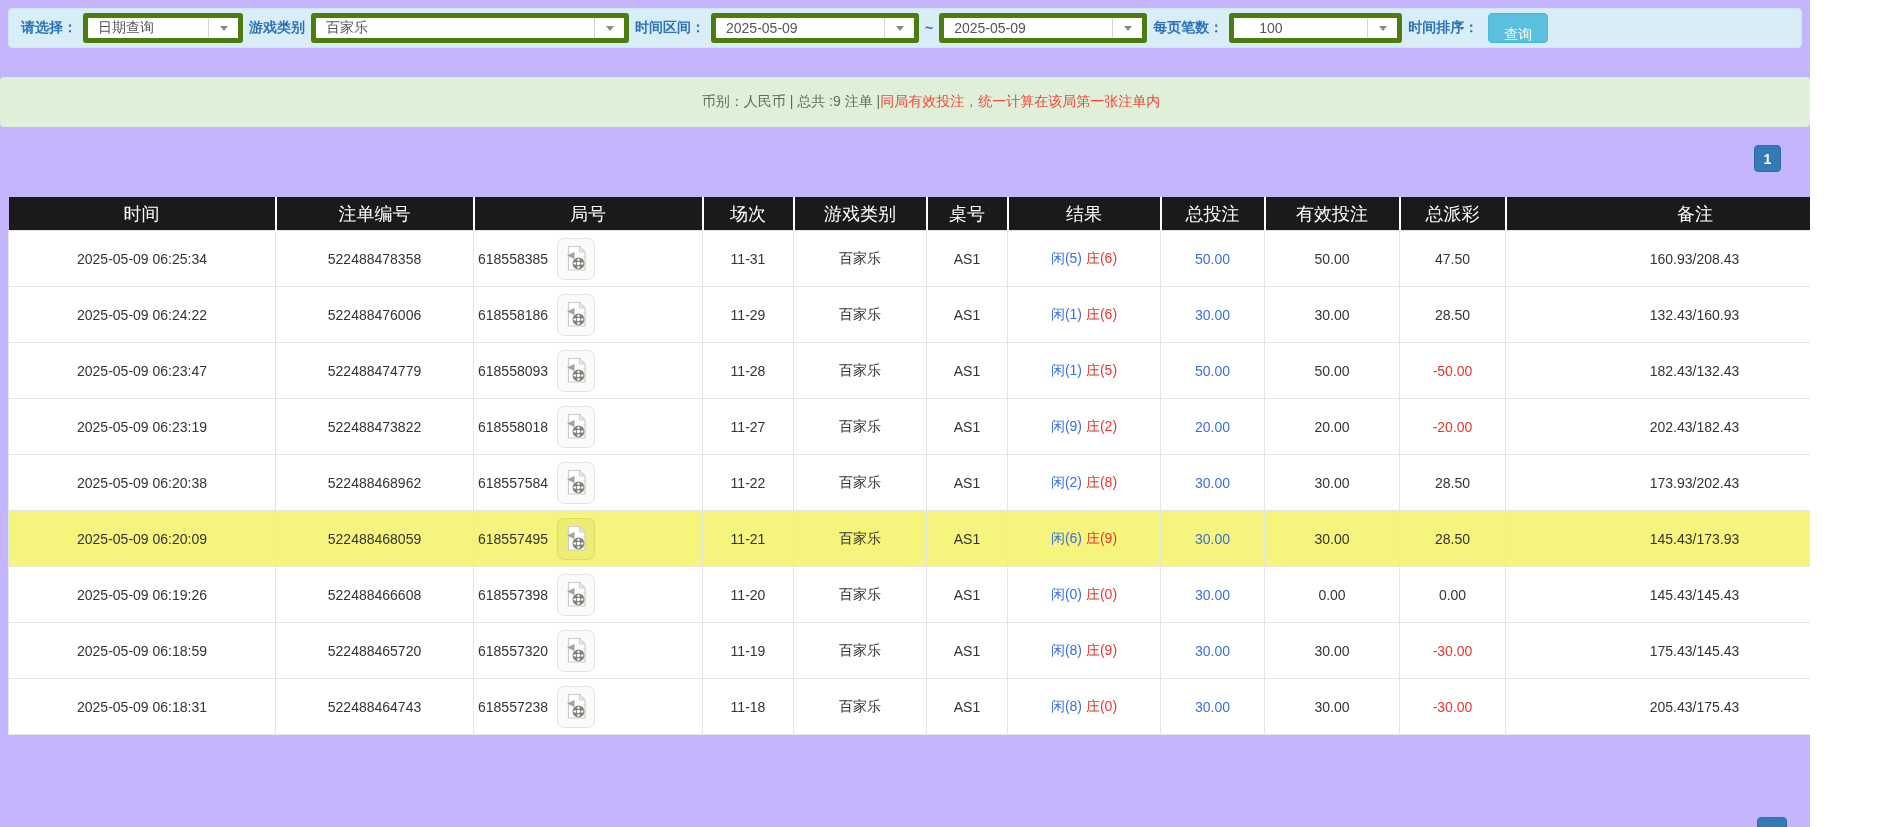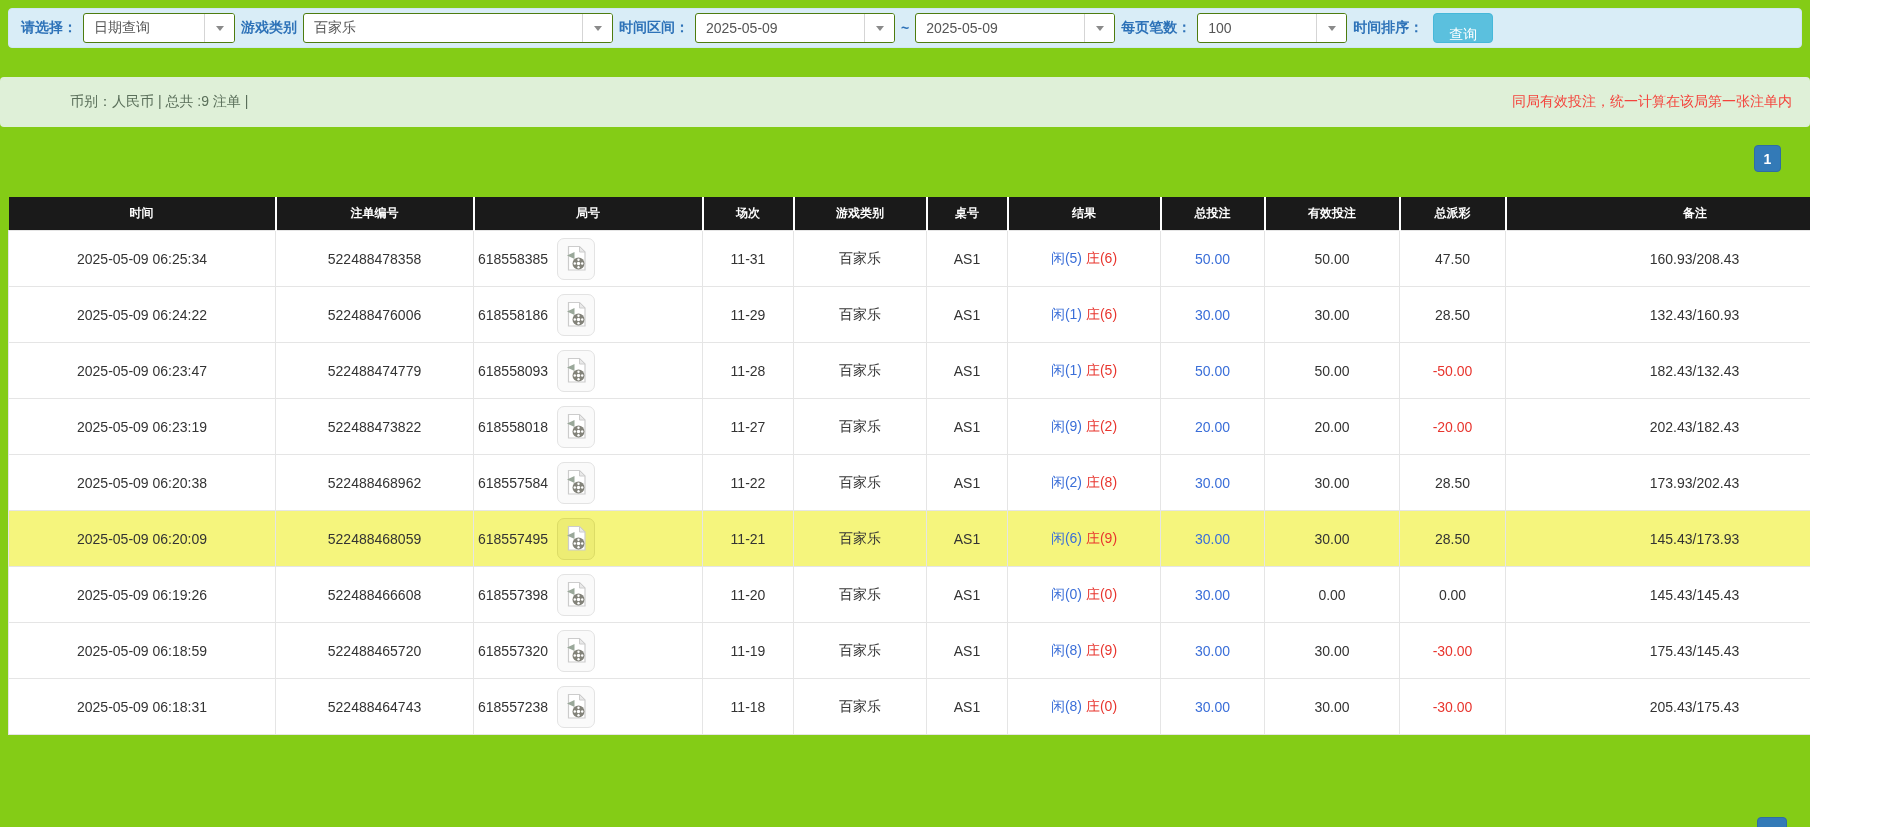--- a/index.html
+++ b/index.html
@@ -1,57 +1,57 @@
 <!DOCTYPE html>
 <html><head>
 <meta charset="utf-8">
 <style>
   html,body{margin:0;padding:0;background:#fff;}
-  .page{position:relative;width:1810px;height:827px;background:#84cc16;overflow:hidden;
+  .page{position:relative;width:1810px;height:827px;background:#c4b5fd;overflow:hidden;
         font-family:"Liberation Sans","DejaVu Sans",sans-serif;}
 
   
   .toolbar{margin:8px 8px 0;height:40px;background:#d9edf7;border:1px solid #cfe7f3;
            border-radius:4px;display:flex;align-items:center;gap:6px;padding:0 12px;
            box-sizing:border-box;white-space:nowrap;}
   .tb-label{font-weight:bold;color:#2d72b8;font-size:14px;}
-  .combo{display:flex;align-items:stretch;height:30px;background:#fff;border:1px solid #4d7c0f;
+  .combo{display:flex;align-items:stretch;height:30px;background:#fff;border:5px solid #4d7c0f;
          border-radius:3px;overflow:hidden;box-sizing:border-box;}
   .combo-value{display:flex;align-items:center;padding:0 10px;font-size:14px;color:#555;}
   .combo-toggle{width:29px;border-left:1px solid #d5d5d5;display:flex;align-items:center;
                 justify-content:center;background:#fff;cursor:pointer;}
   .caret{width:0;height:0;border-left:4px solid transparent;border-right:4px solid transparent;
          border-top:5px solid #8a8a8a;}
   .w1 .combo-value{width:100px;} .w2 .combo-value{width:258px;} .w3 .combo-value{width:148px;}
-  .w4 .combo-value{width:148px;} .w5 .combo-value{width:98px;}  .w6 .combo-value{width:182px;}
+  .w4 .combo-value{width:148px;} .w5 .combo-value{width:98px;margin-left:15px;}  .w6 .combo-value{width:182px;}
   .btn-search{height:30px;padding:12px 15px;margin-left:4px;background:#5bc0de;border:1px solid #46b8da;
               color:#fff;border-radius:4px;font-size:14px;cursor:pointer;
               font-family:"Liberation Sans","DejaVu Sans",sans-serif;}
 
   
   .alert-bar{margin:29px 0 0;height:50px;background:#dff0d8;border-radius:4px;display:flex;
-             align-items:center;justify-content:space-between;padding:0 18px 0 70px;
+             align-items:center;justify-content:center;padding:0 18px 0 70px;
              box-sizing:border-box;font-size:14px;}
   .alert-left{color:#5a6f5a;}
   .alert-right{color:#f4433c;}
 
   
   .pagination-top{height:27px;margin:18px 29px 0 0;display:flex;justify-content:flex-end;}
   .page-btn{min-width:27px;height:27px;background:#337ab7;border:1px solid #2e6da4;color:#fff;
             border-radius:4px;display:flex;align-items:center;justify-content:center;
             font-size:14px;font-weight:bold;cursor:pointer;box-sizing:border-box;}
   .page-btn-bottom{position:absolute;top:817px;right:23px;width:30px;height:26px;background:#337ab7;
             border:1px solid #2e6da4;border-radius:4px;color:#fff;font-size:14px;font-weight:bold;
             display:flex;align-items:flex-end;justify-content:center;box-sizing:border-box;cursor:pointer;}
 
   
   table.records{width:1875px;margin:25px 8px 0;border-collapse:collapse;table-layout:fixed;
                 font-size:14px;color:#333;}
-  table.records thead th{background:#1a1a1a;color:#fff;height:33px;font-weight:bold;
-                border-right:2px solid #fff;font-size:12px;padding:0;}
+  table.records thead th{background:#1a1a1a;color:#fff;height:33px;font-weight:normal;
+                border-right:2px solid #fff;font-size:18px;padding:0;}
   table.records thead th:last-child{border-right:none;margin-top:28px;}
   table.records tbody td{height:55px;text-align:center;border:1px solid #e5e5e5;background:#fff;
                 padding:0 4px;overflow:hidden;}
   table.records tbody tr.highlight td{background:#f5f57d;}
   .res-p{color:#3a6ed8;} .res-b{color:#e8352e;text-align:center;}
   .bet-link{color:#3a6ed8;cursor:pointer;}
   .neg{color:#e8352e;}
   .round-inner{display:flex;align-items:center;gap:9px;}
   .video-btn{display:inline-flex;align-items:center;justify-content:center;width:36px;height:40px;
              background:#fafafa;border:1px solid #e3e3e3;border-radius:7px;cursor:pointer;}

